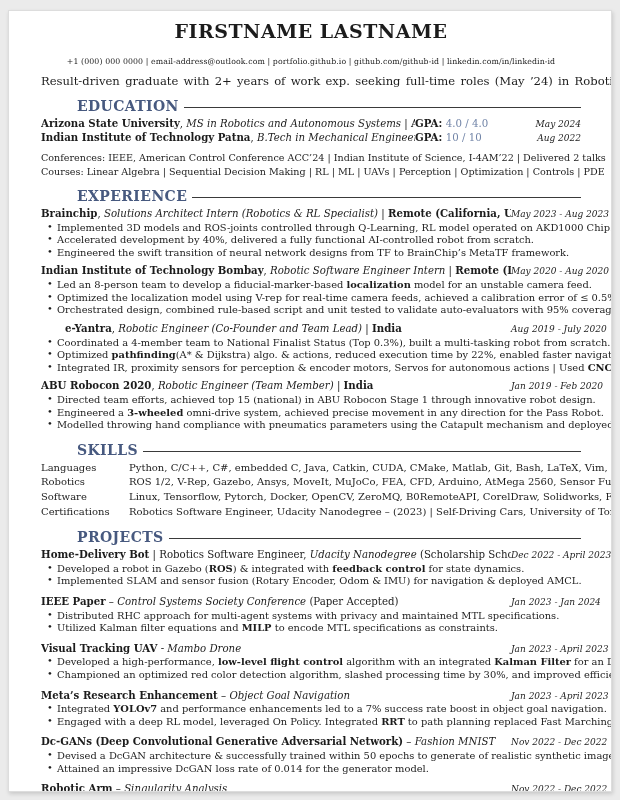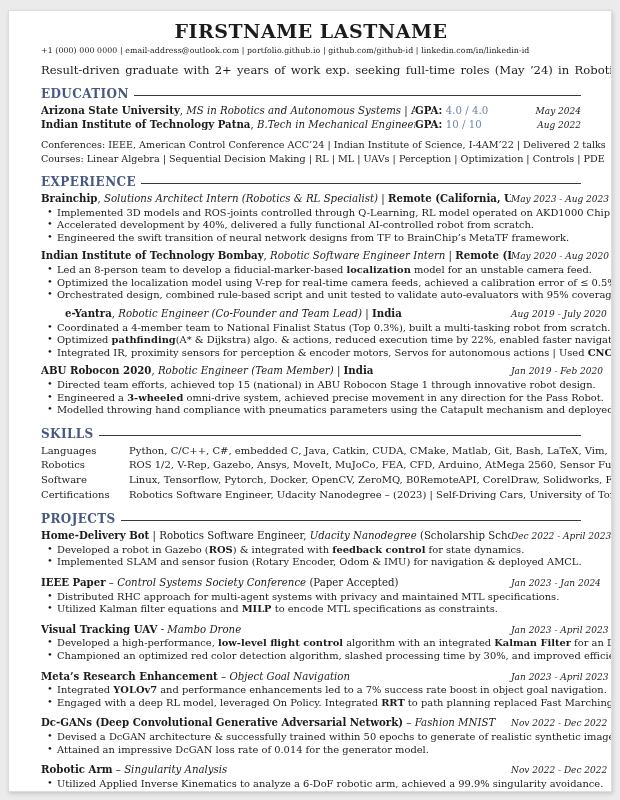--- a/index.html
+++ b/index.html
@@ -13,30 +13,30 @@
     background:#ffffff;border:1px solid #ddd;
     box-shadow:1px 2px 4px rgba(0,0,0,.15);
     overflow:hidden;
   }
   .content{padding:10px 30px 0 32px;}
   .name{
     text-align:center;font-weight:bold;font-size:19px;
     letter-spacing:.5px;line-height:1.15;
   }
   .contact{
-    text-align:left;font-size:7.8px;color:#222;margin-top:3px;
+    text-align:center;font-size:7.8px;color:#222;margin-top:14px;
     letter-spacing:.1px;
   }
   .summary{
     font-size:11.6px;margin-top:8px;word-spacing:1.6px;white-space:nowrap;
   }
   .sec-head{display:flex;align-items:center;margin:10px 0 3px 0;}
   .sec-title{
-    color:var(--accent,#47597f);font-weight:bold;font-size:12px;
-    letter-spacing:.4px;white-space:nowrap;
+    color:var(--accent,#47597f);font-weight:bold;font-size:14px;
+    letter-spacing:.4px;white-space:nowrap;margin-left:36px;
   }
   .sec-rule{flex:1;border-bottom:1px solid #3a3a3a;margin-left:5px;margin-top:3px;height:0;}
   
   .edu-row{display:flex;font-size:10.2px;line-height:1.34;align-items:baseline;}
   .edu-main{flex:1;white-space:nowrap;overflow:hidden;}
   .edu-gpa{width:96px;flex-shrink:0;white-space:nowrap;}
   .gpa-label{font-weight:bold;}
   .gpa-val{color:var(--gpa,#7285a8);}
   .date{width:70px;flex-shrink:0;text-align:right;font-size:9px;color:#222;white-space:nowrap;font-style:italic;}
   .edu-details{font-size:9.6px;line-height:1.4;margin-top:7px;}

